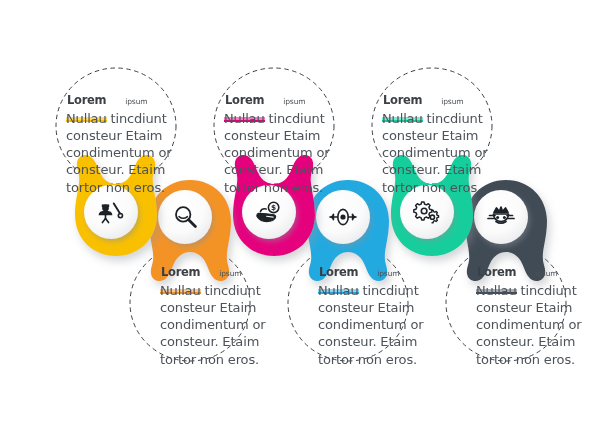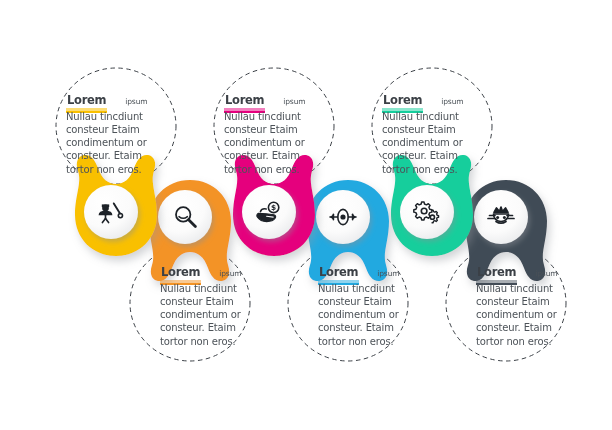--- a/index.html
+++ b/index.html
@@ -25,31 +25,31 @@
     pointer-events: auto;
   }
   .bub-head {
     white-space: nowrap;
     margin-bottom: 1px;
   }
   .lorem {
     font-size: 11.5px;
     font-weight: 700;
     letter-spacing: -0.3px;
-    padding: 0 1px 4px 1px;
+    padding: 0 1px 13px 1px;
     color: #3b4046;
   }
   .ipsum {
     font-size: 7.5px;
     color: #4a5157;
     letter-spacing: -0.1px;
     margin-left: 18px;
   }
   .bub-body {
-    font-size: 10px;
+    font-size: 13px;
     color: #4d5359;
     letter-spacing: -0.15px;
     line-height: 1.32;
   }
   .bub-body div { white-space: nowrap; }
 
   
   .b-top { top: 90px; }
   .b-bot { top: 262px; }
 </style>

